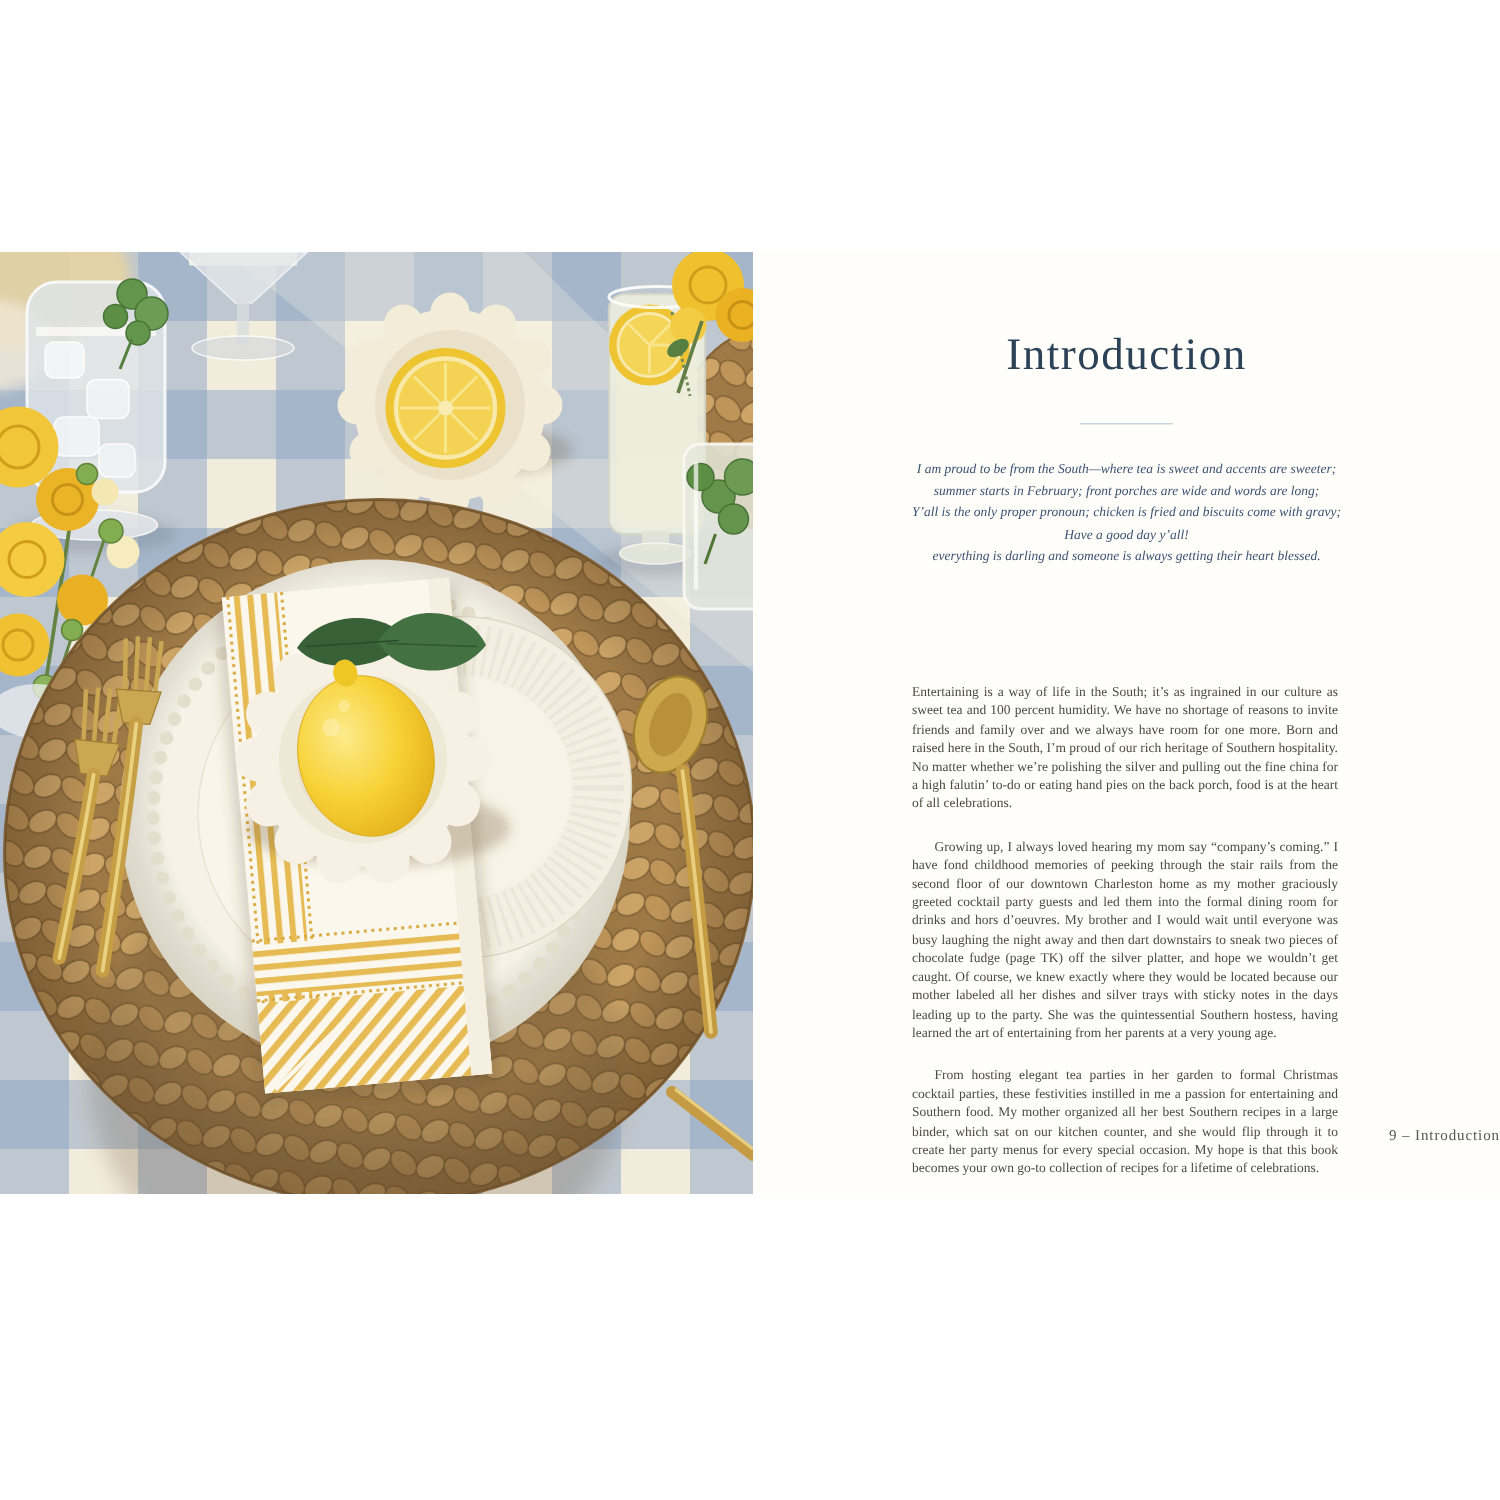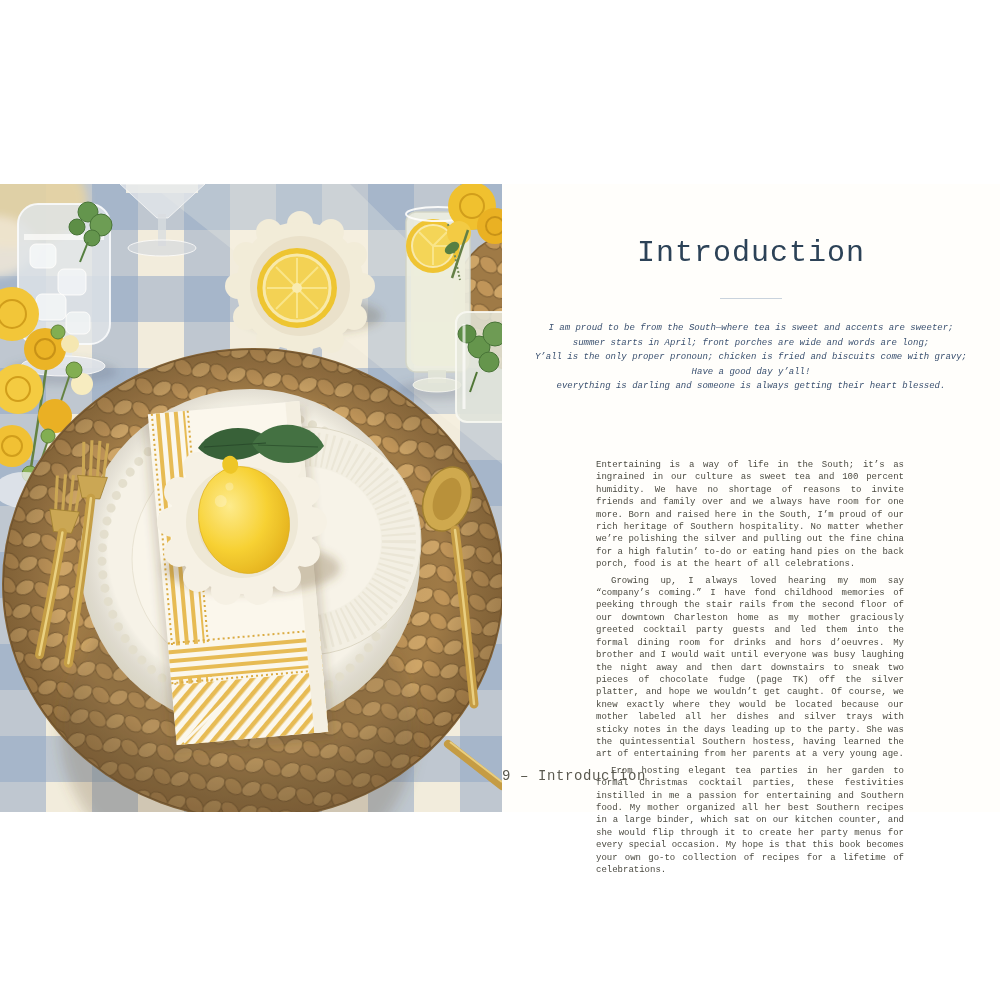--- a/index.html
+++ b/index.html
@@ -1,33 +1,33 @@
 <!DOCTYPE html>
 <html><head>
 <meta charset="utf-8">
 <style>
   html,body{margin:0;padding:0;background:#ffffff;}
   body{width:1000px;height:1000px;position:relative;font-family:"Liberation Serif",serif;overflow:hidden;}
-  .spread{position:absolute;left:0;top:184px;width:1000px;height:628px;font-family:Liberation Mono, monospace;}
+  .spread{position:absolute;left:0;top:168px;width:1000px;height:628px;}
   .photo-page{position:absolute;left:0;top:0;width:502px;height:628px;overflow:hidden;background:#e9e4d4;}
   .right-page{position:absolute;left:502px;top:0;width:498px;height:628px;background:#fffefb;}
 
   .chapter-title{position:absolute;top:52px;left:0;width:100%;text-align:center;
     font-size:30px;letter-spacing:1px;color:#2c4257;font-weight:normal;margin:0;}
   .title-rule{position:absolute;top:114px;left:calc(50% - 31px);width:62px;height:1px;background:#c9d3dd;}
   .epigraph{position:absolute;top:137px;left:29px;width:440px;text-align:center;
     font-style:italic;font-size:9px;line-height:14.5px;color:#3b5170;}
   .epigraph .attr{font-style:normal;font-variant:small-caps;letter-spacing:1.8px;
     font-size:8.5px;margin-top:3px;color:#3e5472;}
   .body-text{position:absolute;top:271px;left:90px;width:316px;text-align:justify;
     font-size:9px;line-height:12.4px;color:#4c4b42;}
-  .body-text p{margin:4px;}
+  .body-text p{margin:16px;}
   .body-text p + p{text-indent:15px;}
-  .folio{position:absolute;top:584px;left:0;width:100%;text-align:left;
-    font-size:14px;letter-spacing:0.6px;color:#5a594f;}
+  .folio{position:absolute;top:584px;left:0;width:100%;text-align:right;
+    font-size:10px;letter-spacing:0.6px;color:#5a594f;}
 </style>
 </head>
 <body>
 
 <div class="spread">
 
   <div class="photo-page">
     <svg width="502" height="628" viewBox="0 0 502 628">
       <defs>
         <pattern id="gingham" width="92" height="92" patternUnits="userSpaceOnUse">
@@ -302,21 +302,21 @@
       <rect x="0" y="0" width="502" height="628" fill="rgba(255,235,195,0.05)"></rect>
     </svg>
   </div>
 
   <div class="right-page">
     <h1 class="chapter-title">Introduction</h1>
     <div class="title-rule"></div>
 
     <div class="epigraph">
       <div>I am proud to be from the South—where tea is sweet and accents are sweeter;</div>
-      <div>summer starts in April; front porches are wide and words are long;</div>
+      <div>summer starts in February; front porches are wide and words are long;</div>
       <div>Y’all is the only proper pronoun; chicken is fried and biscuits come with gravy;</div>
       <div>Have a good day y’all!</div>
       <div>everything is darling and someone is always getting their heart blessed.</div>
     </div>
 
     <div class="body-text">
       <p>Entertaining is a way of life in the South; it’s as ingrained in our culture as sweet tea and 100 percent humidity. We have no shortage of reasons to invite friends and family over and we always have room for one more. Born and raised here in the South, I’m proud of our rich heritage of Southern hospitality. No matter whether we’re polishing the silver and pulling out the fine china for a high falutin’ to-do or eating hand pies on the back porch, food is at the heart of all celebrations.</p>
       <p>Growing up, I always loved hearing my mom say “company’s coming.” I have fond childhood memories of peeking through the stair rails from the second floor of our downtown Charleston home as my mother graciously greeted cocktail party guests and led them into the formal dining room for drinks and hors d’oeuvres. My brother and I would wait until everyone was busy laughing the night away and then dart downstairs to sneak two pieces of chocolate fudge (page TK) off the silver platter, and hope we wouldn’t get caught. Of course, we knew exactly where they would be located because our mother labeled all her dishes and silver trays with sticky notes in the days leading up to the party. She was the quintessential Southern hostess, having learned the art of entertaining from her parents at a very young age.</p>
       <p>From hosting elegant tea parties in her garden to formal Christmas cocktail parties, these festivities instilled in me a passion for entertaining and Southern food. My mother organized all her best Southern recipes in a large binder, which sat on our kitchen counter, and she would flip through it to create her party menus for every special occasion. My hope is that this book becomes your own go-to collection of recipes for a lifetime of celebrations.</p>
     </div>

